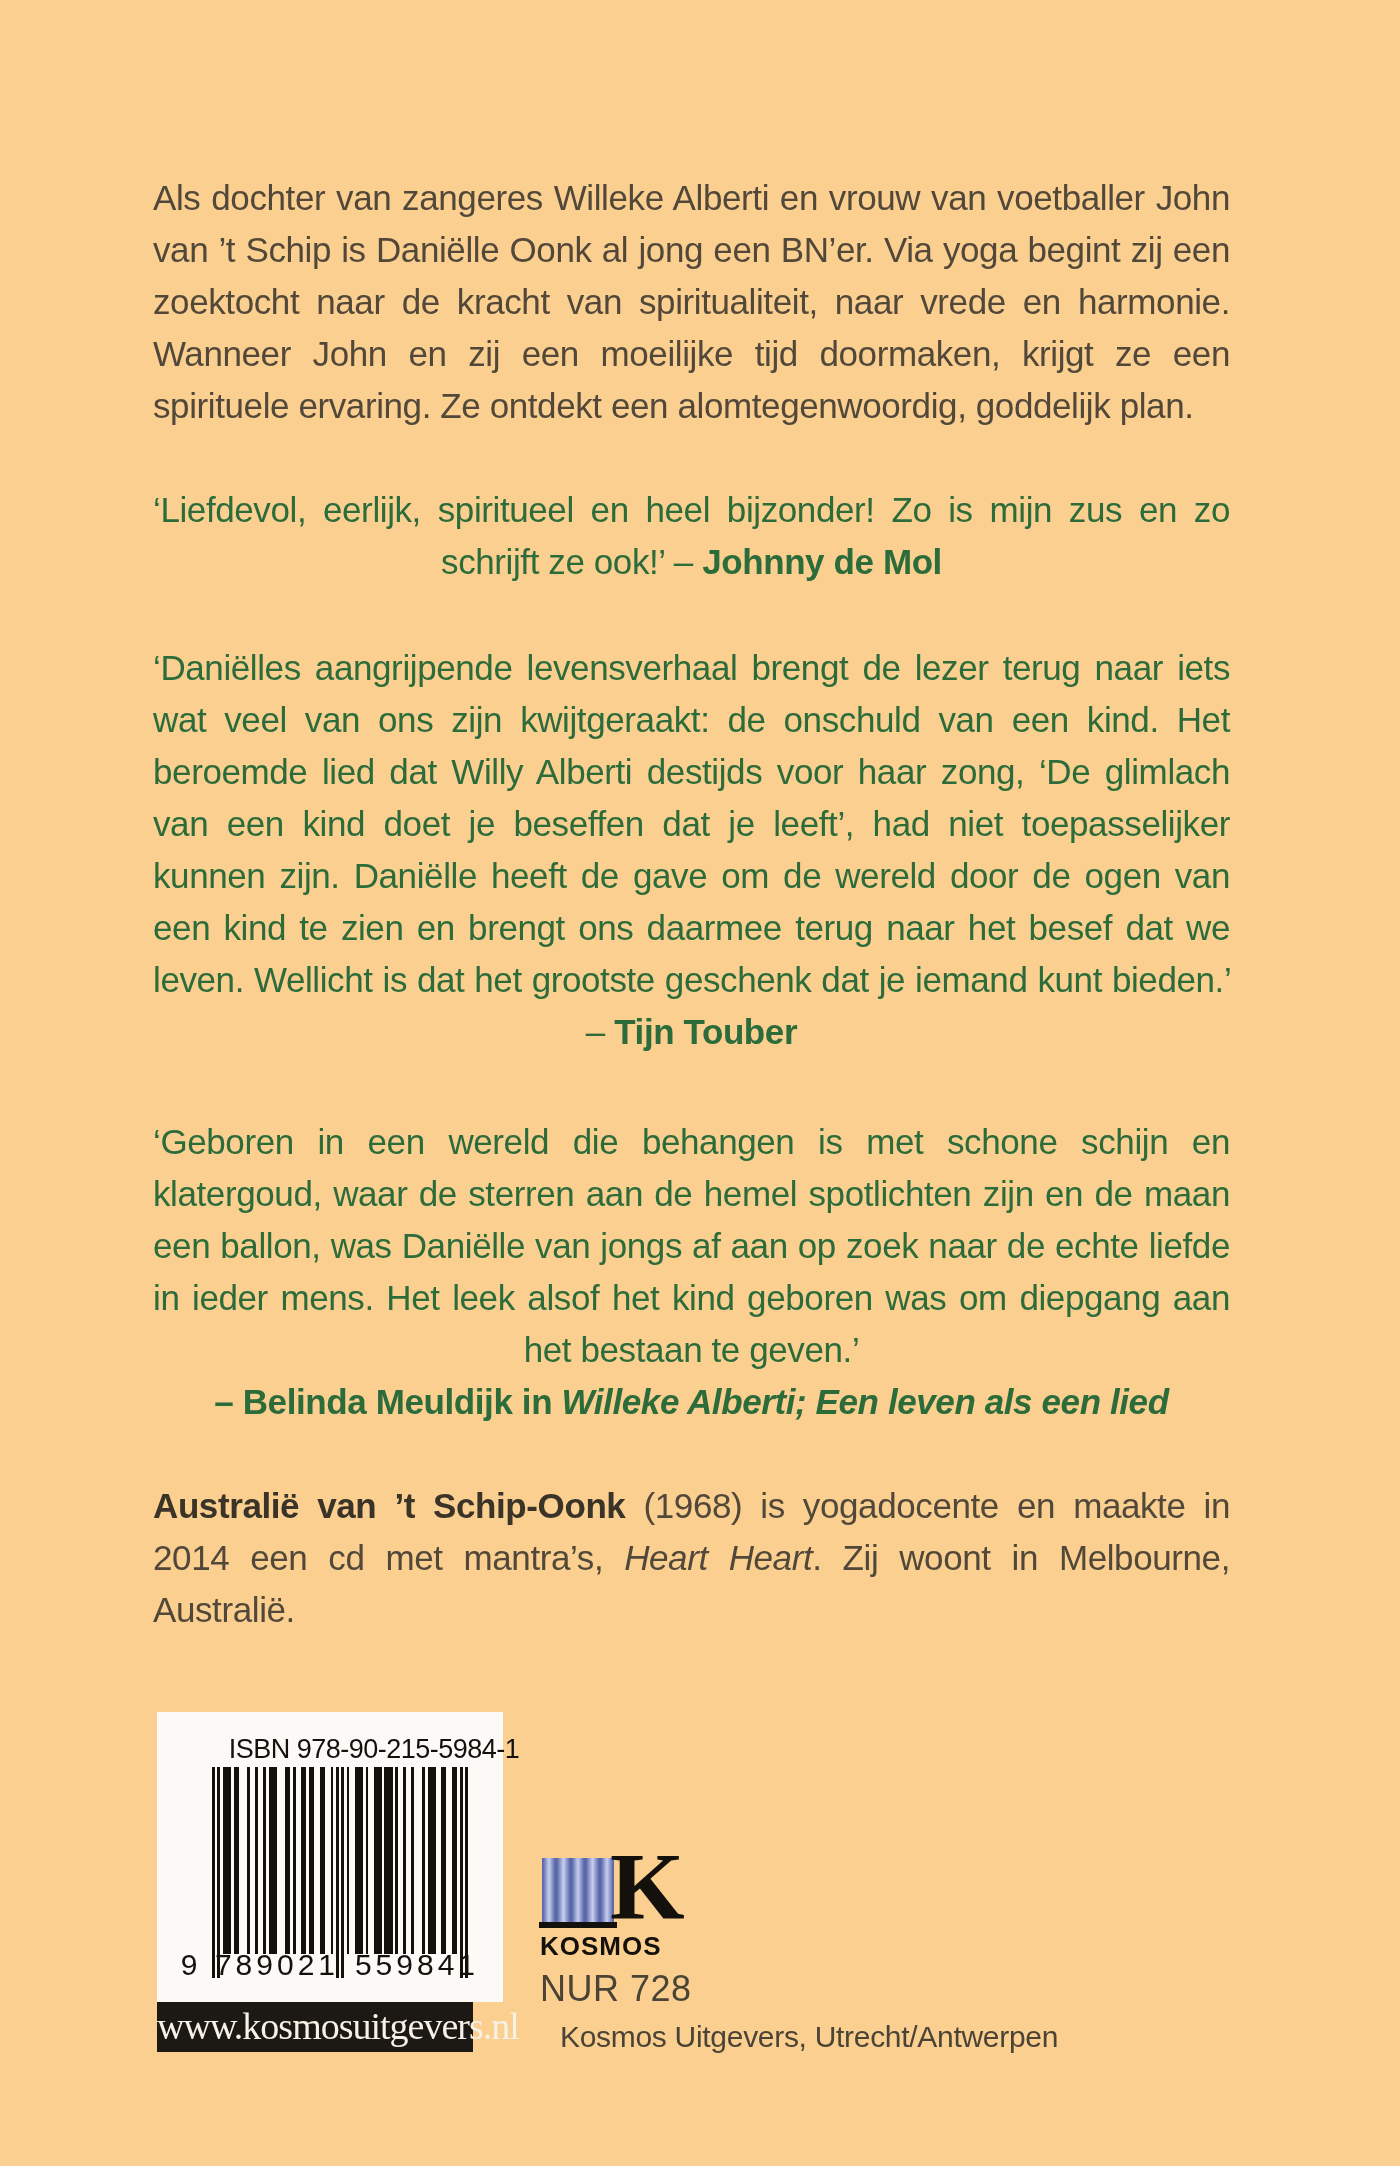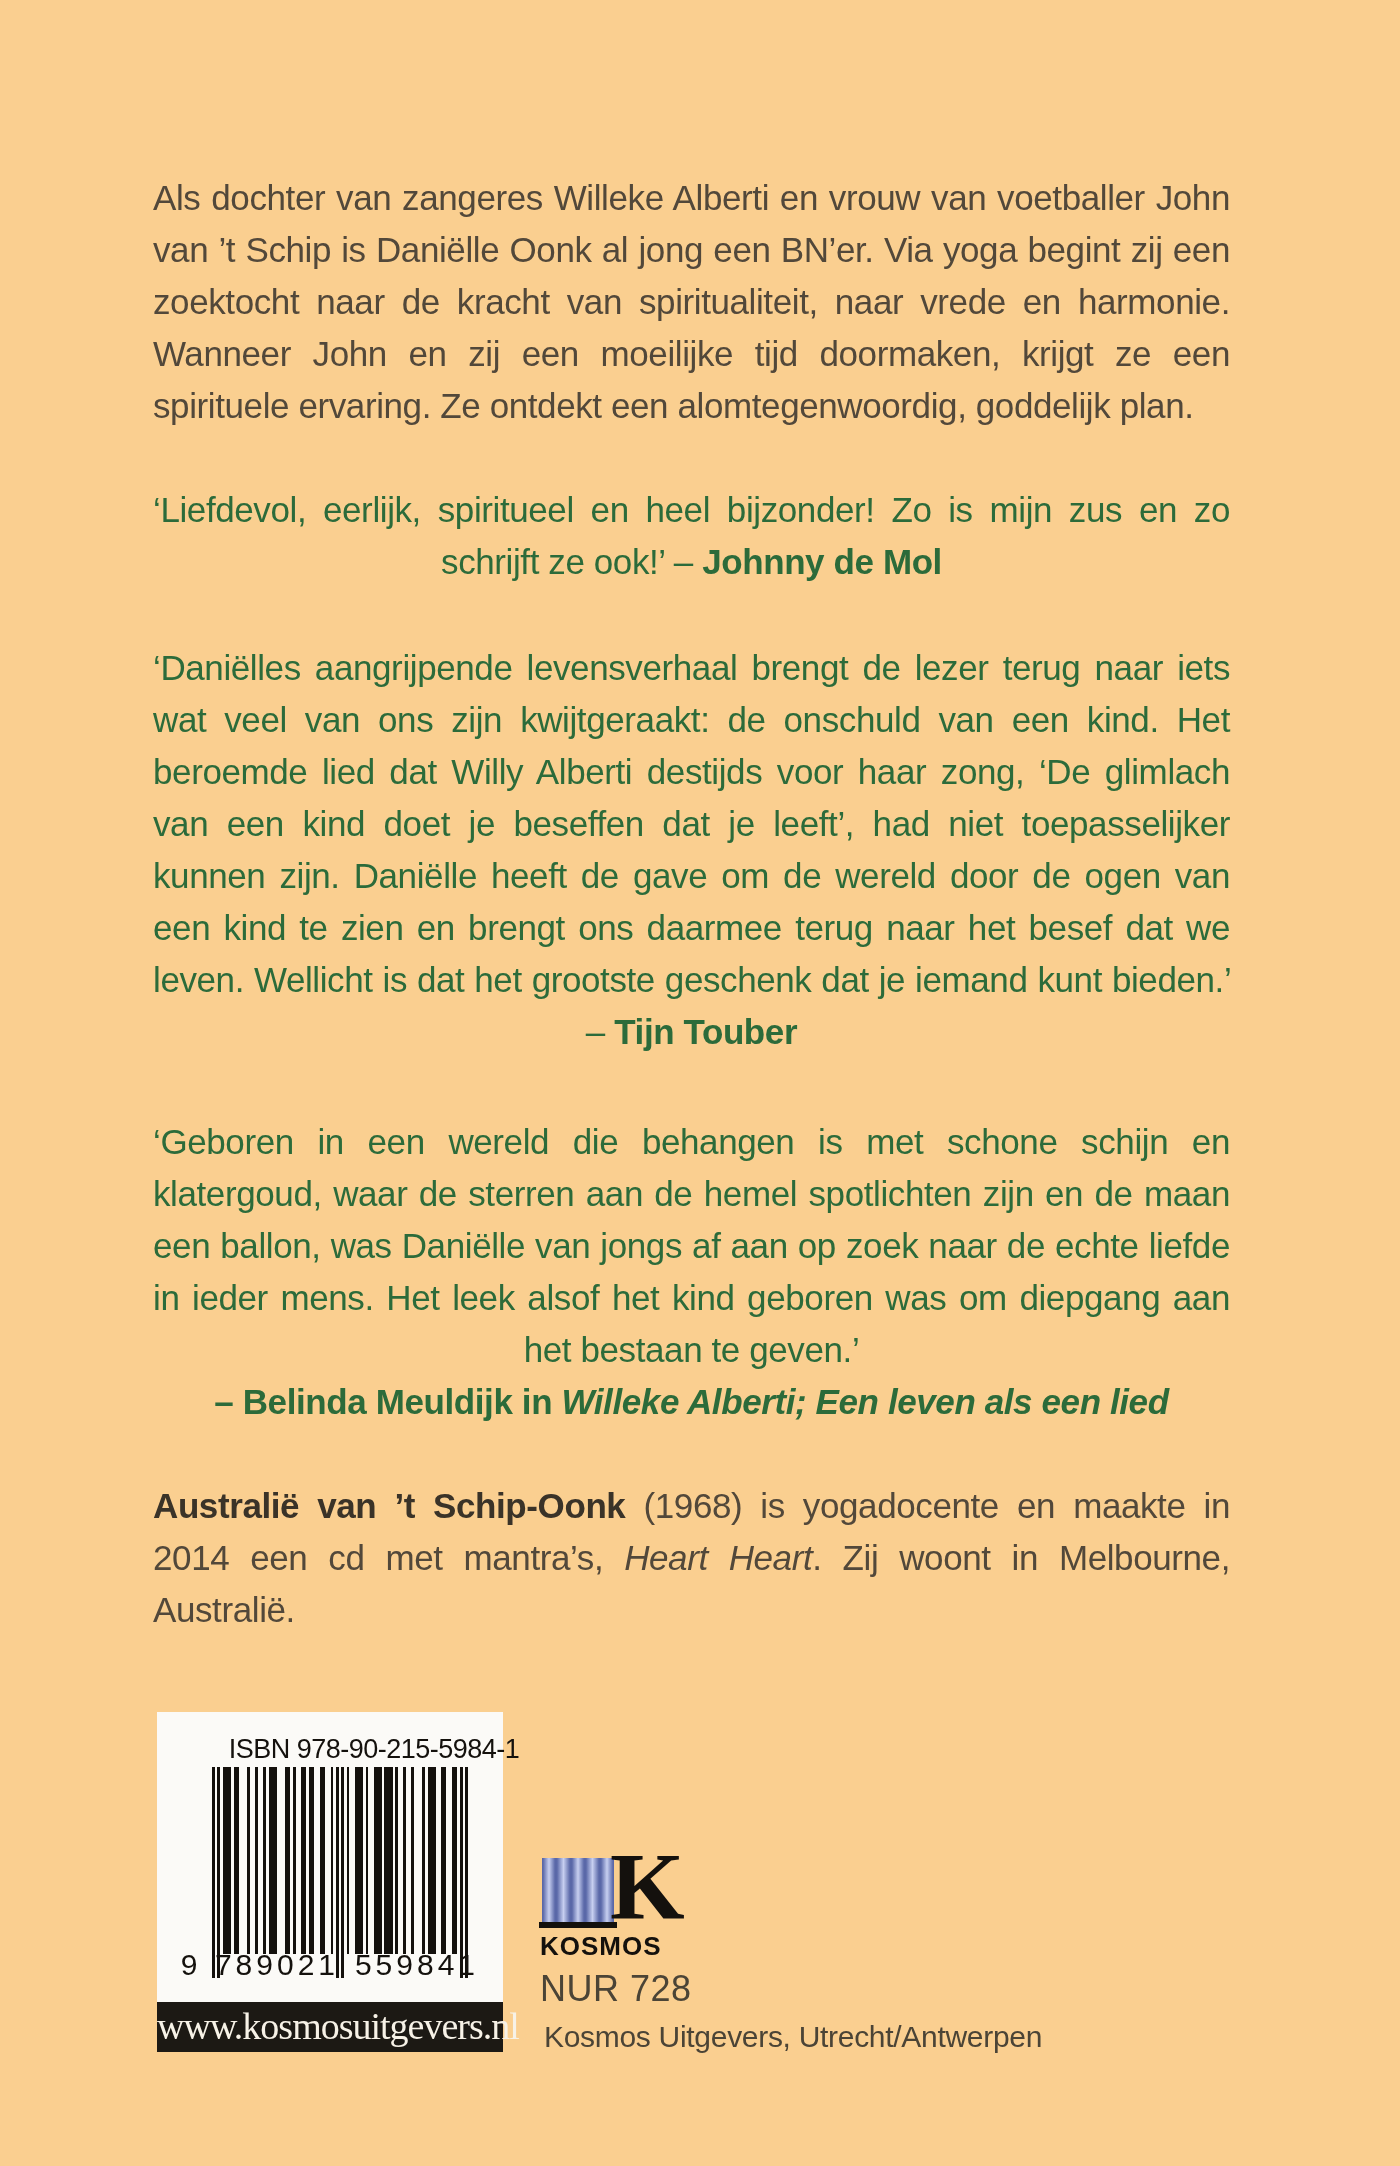--- a/index.html
+++ b/index.html
@@ -53,21 +53,21 @@
     font-size:30px;line-height:30px;
     color:var(--black,#14110d);
     background:transparent;
     text-align:center;
   }
   .bclead{left:12px;width:40px;}
   .bcg1{left:57px;width:126px;letter-spacing:4px;}
   .bcg2{left:188px;width:144px;letter-spacing:4px;}
 
   .webstrip{
-    position:absolute;left:157px;top:2002px;width:346px;height:50px;
+    position:absolute;left:157px;top:2002px;width:316px;height:50px;
     background:var(--strip-bg,#1c1914);
     color:var(--strip-text,#f7f2e7);
     font-family:"Liberation Serif",serif;
     font-size:38px;line-height:49px;
     letter-spacing:-1px;
     text-align:left;
   }
 
   
   .kbars{
@@ -95,21 +95,21 @@
     font-size:26px;line-height:33px;
     font-weight:bold;letter-spacing:1px;
     color:var(--black,#14110d);
   }
   .nur{
     position:absolute;left:540px;top:1974px;
     font-size:36px;line-height:29px;letter-spacing:0.5px;
     color:var(--muted-dark,#4b4436);
   }
   .imprint{
-    position:absolute;left:544px;top:2022px;
+    position:absolute;left:560px;top:2022px;
     font-size:30px;line-height:30px;letter-spacing:-0.3px;
     color:var(--muted-dark,#4b4436);
   }
 </style>
 </head>
 <body>
 
 <div class="cover">
 
   <p class="txt para" style="top:172px">Als dochter van zangeres Willeke Alberti en vrouw van voetballer John van ’t Schip is Daniëlle Oonk al jong een BN’er. Via yoga begint zij een zoektocht naar de kracht van spiritualiteit, naar vrede en harmonie. Wanneer John en zij een moeilijke tijd doormaken, krijgt ze een spirituele ervaring. Ze ontdekt een alomtegenwoordig, goddelijk plan.</p>

